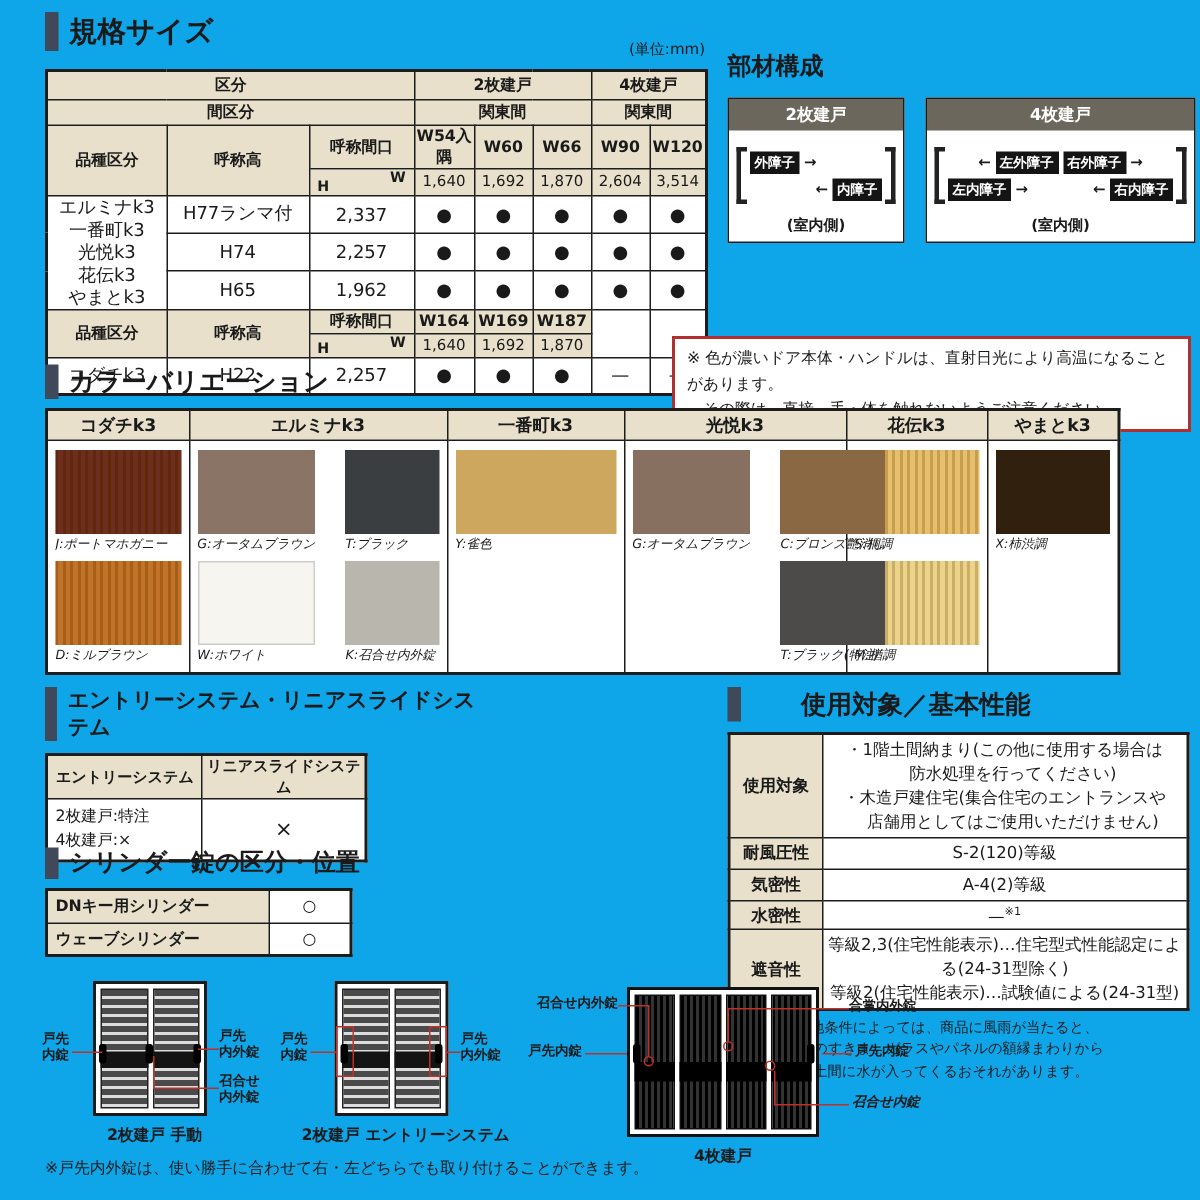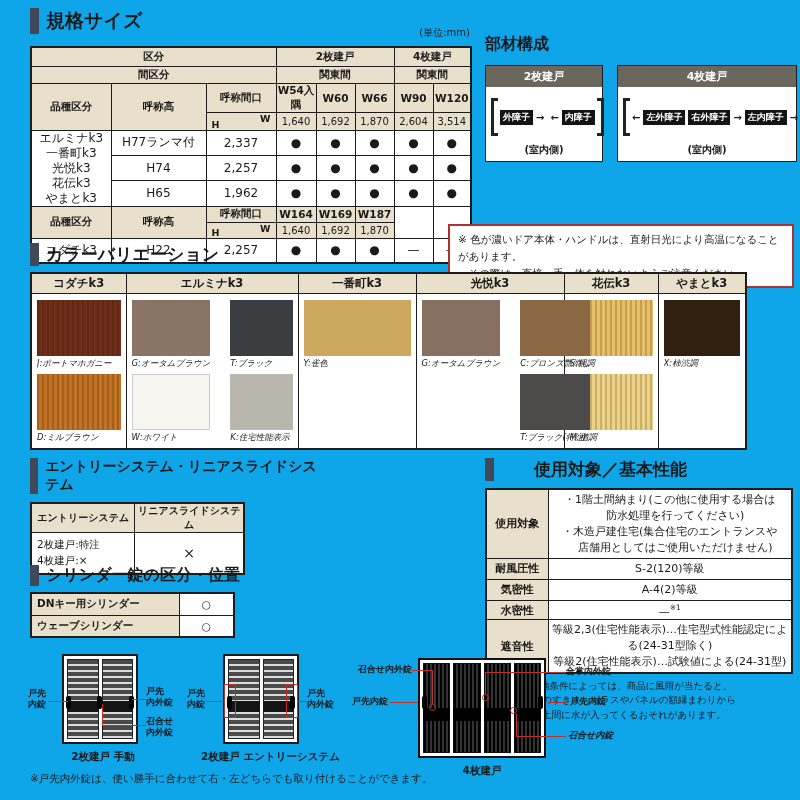--- a/index.html
+++ b/index.html
@@ -33,21 +33,21 @@
   .unit { position:absolute; font-size:10px; }
 
   
   .buzai-row { display:flex; gap:14px; margin-top:10px; }
   .buzai-box { border:1px solid #1c1c1c; background:#fff; }
   .buzai-head { background:#6b675c; color:#fff; font-size:11px; font-weight:bold; text-align:center; padding:3px 0; }
   .buzai-body { position:relative; height:74px; padding:8px 5px 2px; }
   .bz-flex { display:flex; align-items:center; height:44px; }
   .bracket-l { width:7px; height:38px; border:3px solid #222; border-right:none; flex:0 0 auto; }
   .bracket-r { width:7px; height:38px; border:3px solid #222; border-left:none; flex:0 0 auto; }
-  .bz-center { flex:1; display:flex; gap:3px; padding:0 2px; }
+  .bz-center { flex:1; display:flex; flex-direction:column; gap:3px; padding:0 2px; }
   .bz-line { display:flex; align-items:center; gap:3px; font-size:10px; font-weight:bold; }
   .chip { background:#141414; color:#fff; font-size:9px; font-weight:bold; padding:1px 3px; white-space:nowrap; }
   .room { text-align:center; font-size:10px; font-weight:bold; margin-top:4px; }
   .sp { flex:1; }
 
   
   .warnbox { border:2px solid #b03030; background:#fff; padding:5px 8px; font-size:10.5px; line-height:1.6; white-space:pre-line; }
 
   
   .color-table { width:715px; border:2px solid #1c1c1c; background:#fff; }
@@ -319,21 +319,21 @@
             <div class="swblock">
               <div class="swatch" style="background-color: rgb(59, 62, 65);"></div>
               <div class="swlabel">T:ブラック</div>
             </div>
             <div class="swblock">
               <div class="swatch" style="border: 1px solid rgb(204, 204, 204); background-color: rgb(246, 245, 240);"></div>
               <div class="swlabel">W:ホワイト</div>
             </div>
             <div class="swblock">
               <div class="swatch" style="background-color: rgb(185, 182, 173);"></div>
-              <div class="swlabel">K:住宅性能表示</div>
+              <div class="swlabel">K:召合せ内外錠</div>
             </div>
           </div>
         </td>
         <td class="swcell">
           <div class="swblock">
             <div class="swatch" style="background-color: rgb(205, 167, 94);"></div>
             <div class="swlabel">Y:雀色</div>
           </div>
         </td>
         <td class="swcell">

